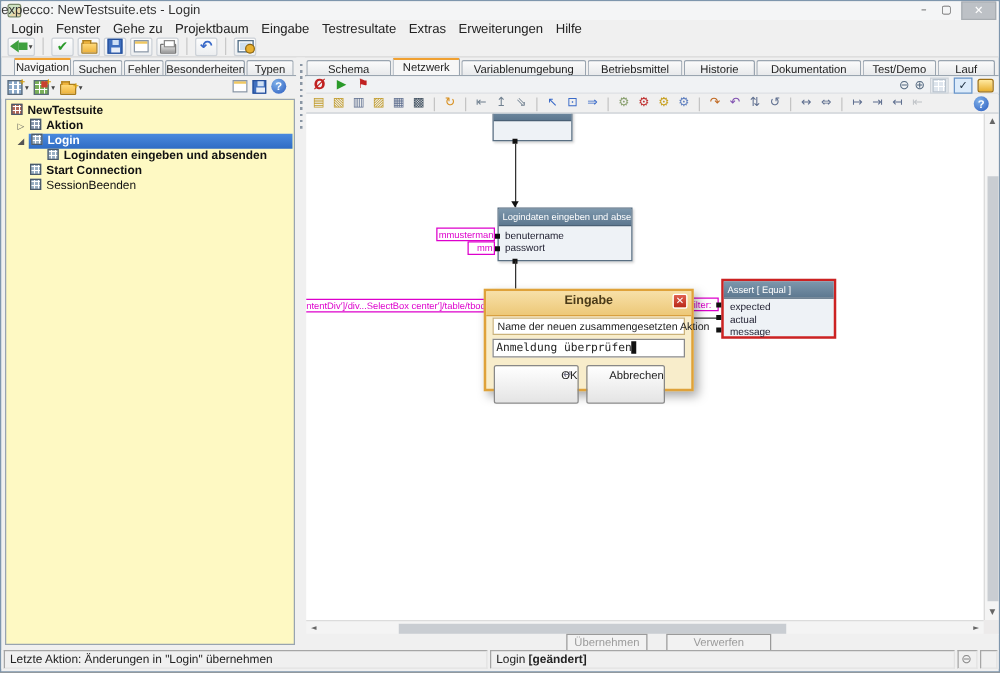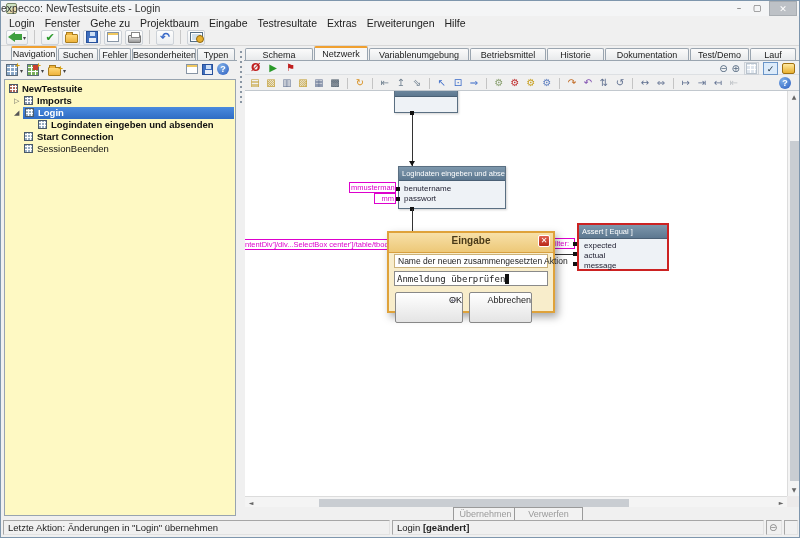--- a/index.html
+++ b/index.html
@@ -258,21 +258,21 @@
       <span class="ihelp">?</span>
     </span>
   </div>
 
   <div class="tree">
     <div class="trow" style="top:3px">
       <span style="position:absolute;left:4px"><span class="ticon isuite"></span><span class="tlabel bold">NewTestsuite</span></span>
     </div>
     <div class="trow" style="top:15px">
       <span class="exp">▷</span>
-      <span style="position:absolute;left:19px"><span class="ticon ipack"></span><span class="tlabel bold">Imports</span></span>
+      <span style="position:absolute;left:19px"><span class="ticon ipack"></span><span class="tlabel bold">Aktion</span></span>
     </div>
     <div class="trow" style="top:27px">
       <span class="exp">◢</span>
       <span class="selbg"><span class="ticon"></span><span class="tlabel bold">Login</span></span>
     </div>
     <div class="trow" style="top:39px">
       <span style="position:absolute;left:33px"><span class="ticon"></span><span class="tlabel bold">Logindaten eingeben und absenden</span></span>
     </div>
     <div class="trow" style="top:63px">
       <span style="position:absolute;left:19px"><span class="ticon"></span><span class="tlabel">SessionBeenden</span></span>
@@ -390,21 +390,21 @@
   </div>
   <div class="hscroll">
     <span class="sarrow" style="left:0">◄</span>
     <div class="hthumb" style="left:74px;width:310px"></div>
     <span class="sarrow" style="right:0">►</span>
   </div>
   <div class="corner"></div>
 
   <div class="applyrow">
     <div class="abtn" style="left:208px;width:65px">Übernehmen</div>
-    <div class="abtn" style="left:269px;width:69px">Verwerfen</div>
+    <div class="abtn" style="left:288px;width:84px">Verwerfen</div>
   </div>
 
   <div class="statusbar">
     <div class="sseg" style="left:2px;width:387px">Letzte Aktion: Änderungen in "Login" übernehmen</div>
     <div class="sseg" style="left:391px;width:372px"><span>Login </span><span class="bold">[geändert]</span></div>
     <div class="sseg g" style="left:765px;width:16px;color:#888;font-size:10px;padding:0 2px">⊖</div>
     <div class="sseg" style="left:783px;width:14px"></div>
   </div>
 
 </div>

